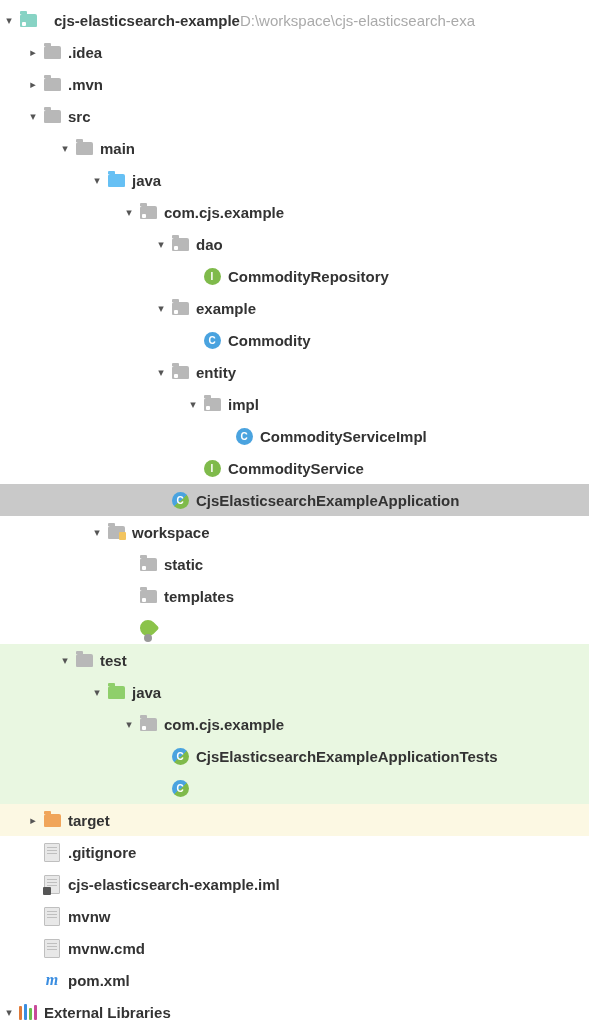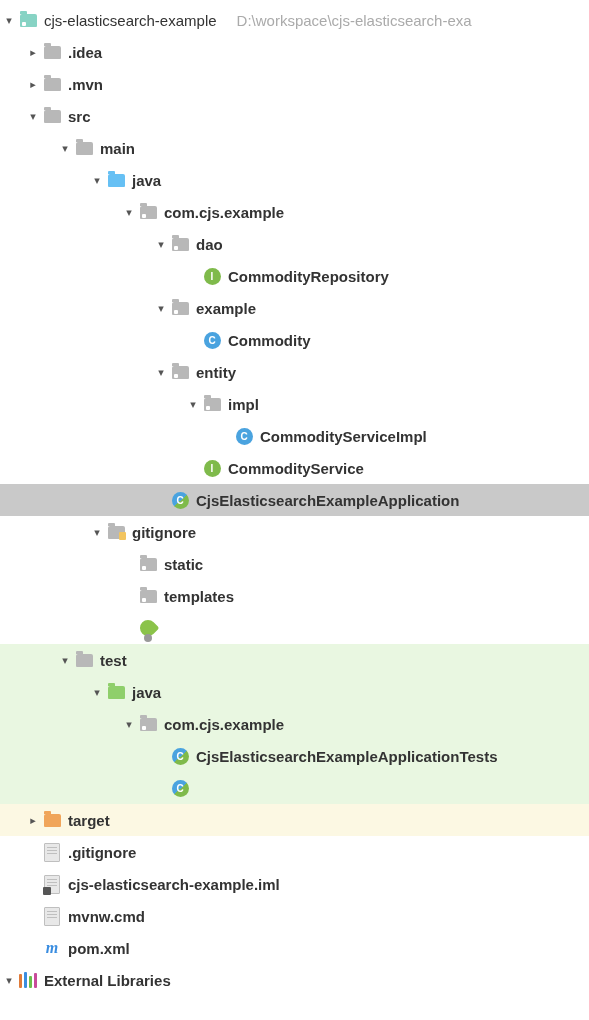--- a/index.html
+++ b/index.html
@@ -48,24 +48,24 @@
     display: inline-flex;
     align-items: center;
     justify-content: center;
     margin-right: 6px;
     flex-shrink: 0;
   }
   .label {
     color: #333;
     font-weight: bold;
   }
-  .label.bold { font-weight: 400; }
+  .label.bold { font-weight: 700; margin-left: 10px; }
   .path {
     color: #aaa;
-    margin-left: 20px;
+    margin-left: 0;
   }
   
   .folder {
     width: 17px;
     height: 13px;
     border-radius: 2px 2px 1px 1px;
     position: relative;
   }
   .folder::before {
     content: "";
@@ -337,21 +337,21 @@
       </span>
     <span class="label">CjsElasticsearchExampleApplication</span>
   </div>
 
   <div class="row">
     <span class="indent" style="width:88px"></span>
     <span class="chevron">▾</span>
     <span class="icon">
         <span class="folder gray res"></span>
       </span>
-    <span class="label">gitignore</span>
+    <span class="label">workspace</span>
   </div>
 
   <div class="row">
     <span class="indent" style="width:120px"></span>
     <span class="chevron empty">▸</span>
     <span class="icon">
         <span class="folder gray dot"></span>
       </span>
     <span class="label">static</span>
   </div>
@@ -437,20 +437,28 @@
 
   <div class="row">
     <span class="indent" style="width:24px"></span>
     <span class="chevron empty">▸</span>
     <span class="icon">
         <span class="file iml"></span>
       </span>
     <span class="label">cjs-elasticsearch-example.iml</span>
   </div>
 
+  <div class="row">
+    <span class="indent" style="width:24px"></span>
+    <span class="chevron empty">▸</span>
+    <span class="icon">
+        <span class="file"></span>
+      </span>
+    <span class="label">mvnw</span>
+  </div>
 
   <div class="row">
     <span class="indent" style="width:24px"></span>
     <span class="chevron empty">▸</span>
     <span class="icon">
         <span class="file"></span>
       </span>
     <span class="label">mvnw.cmd</span>
   </div>
 

